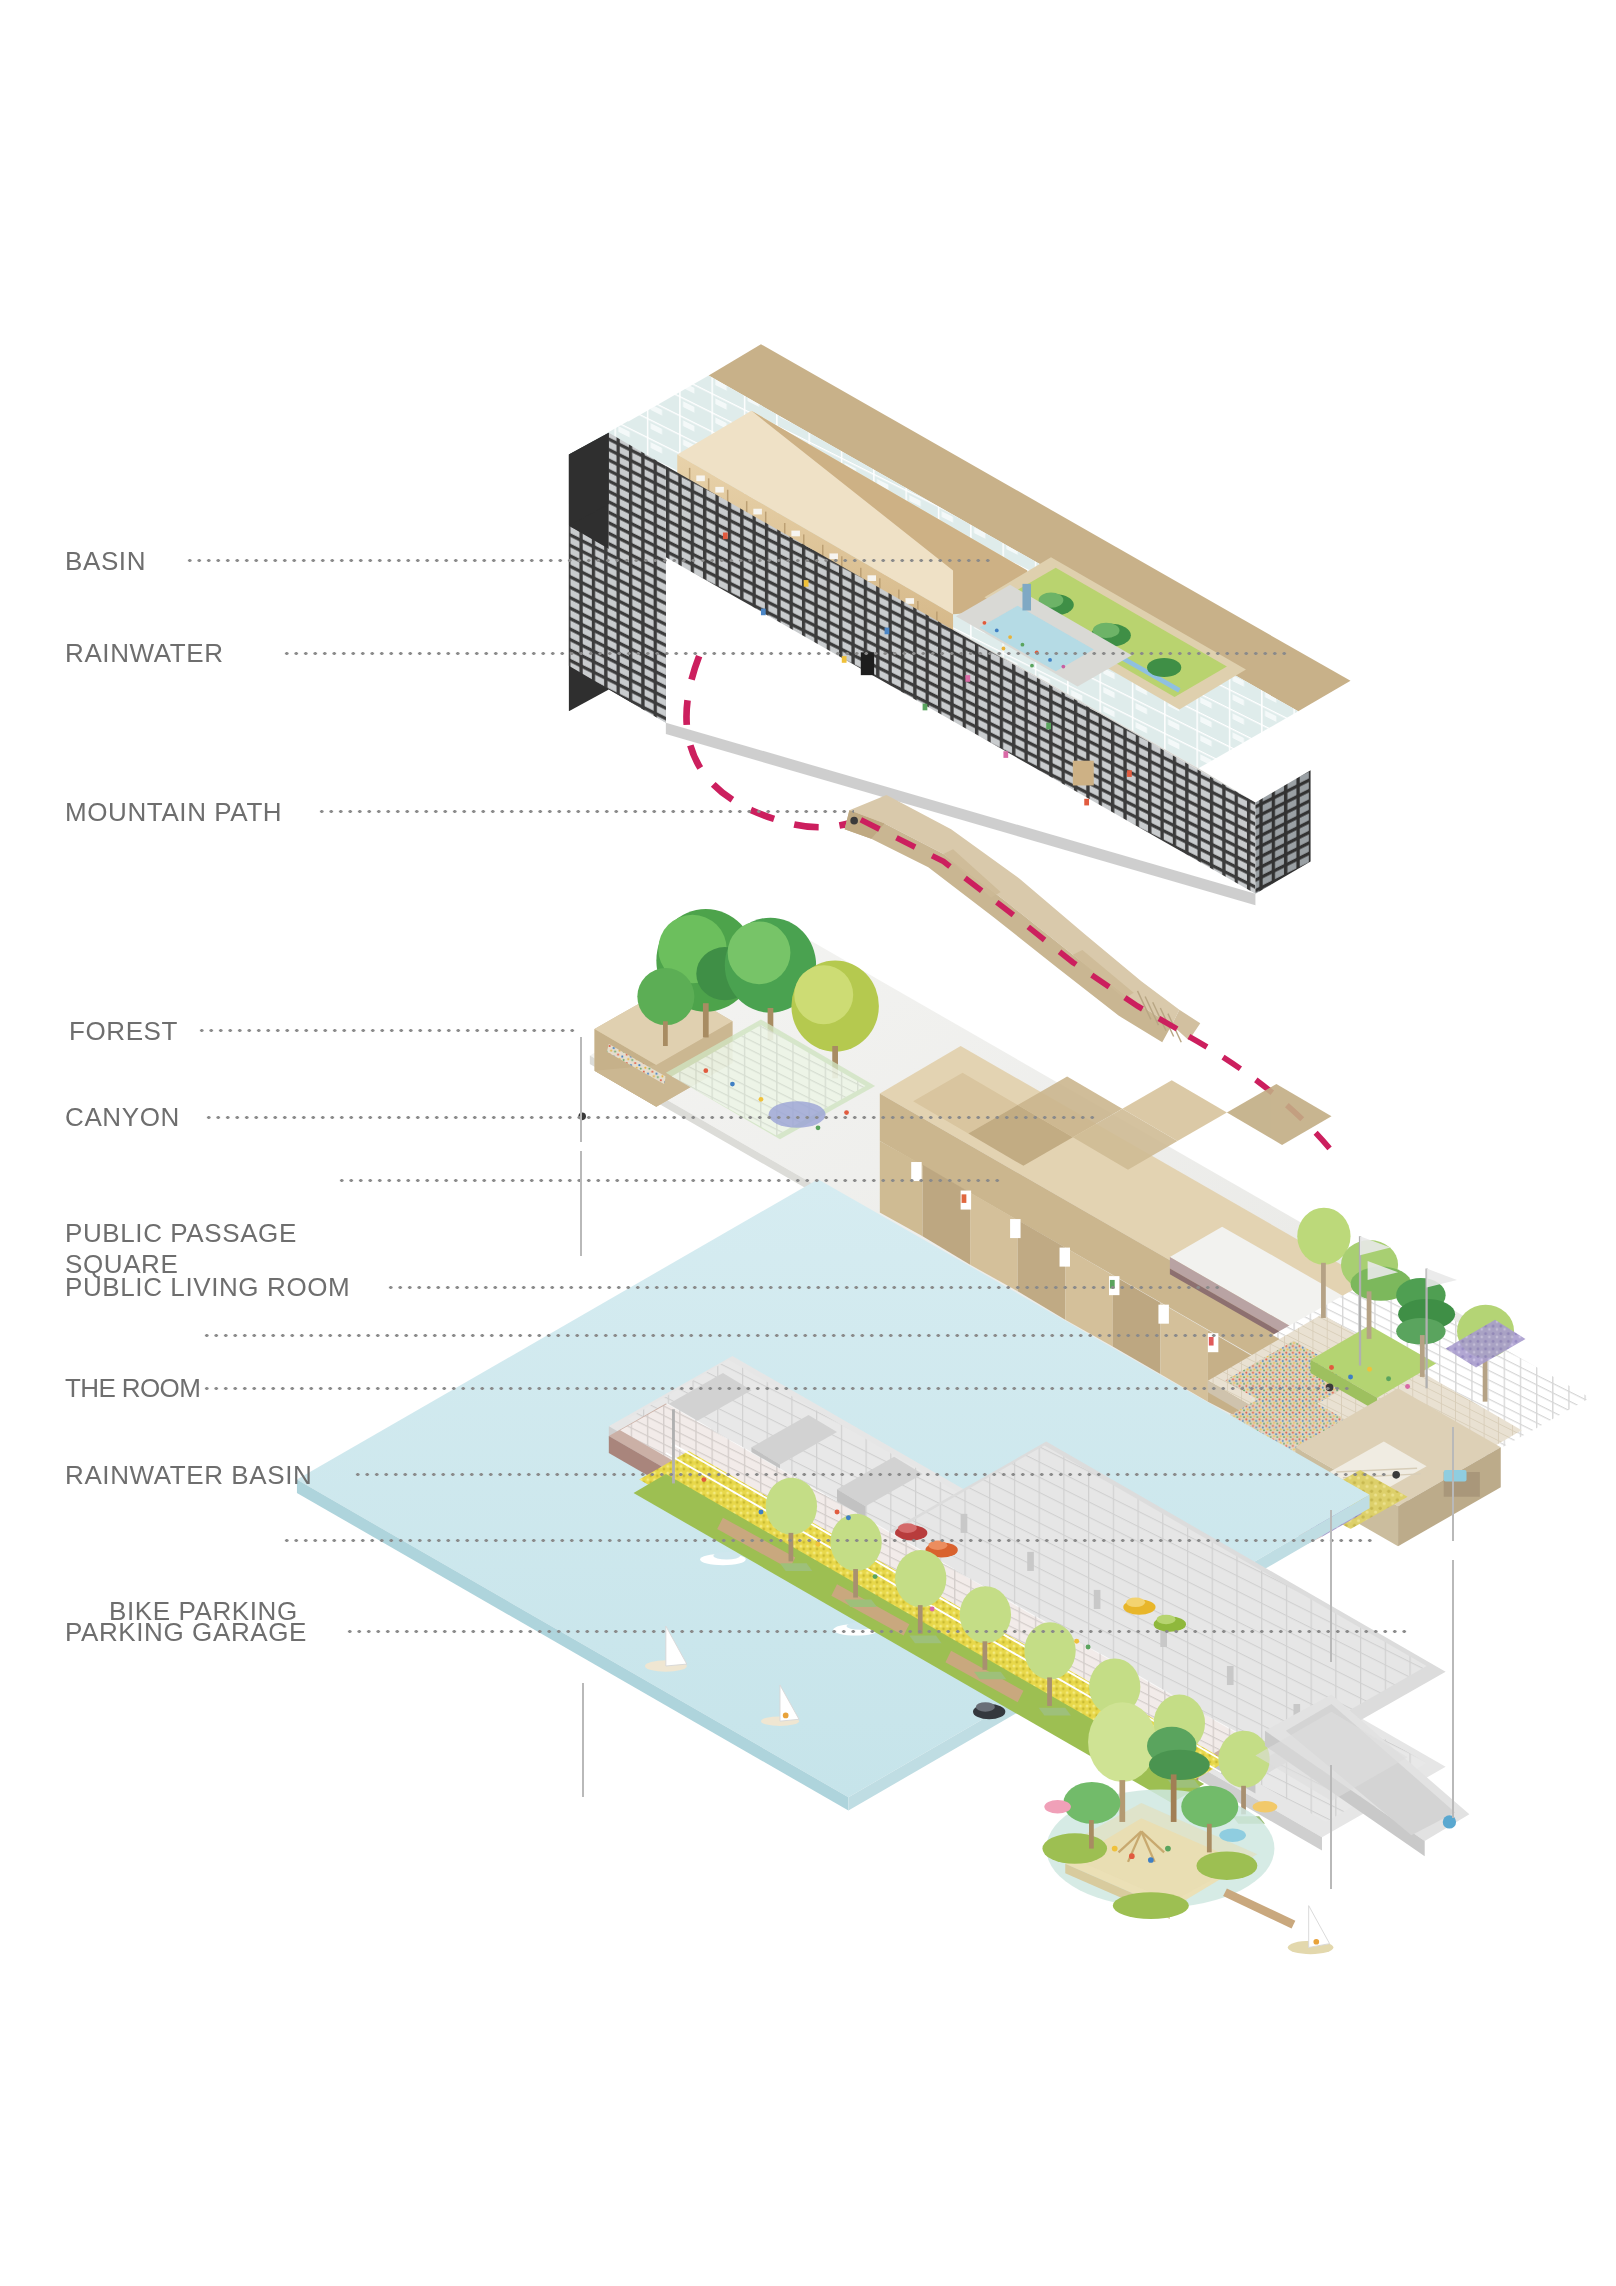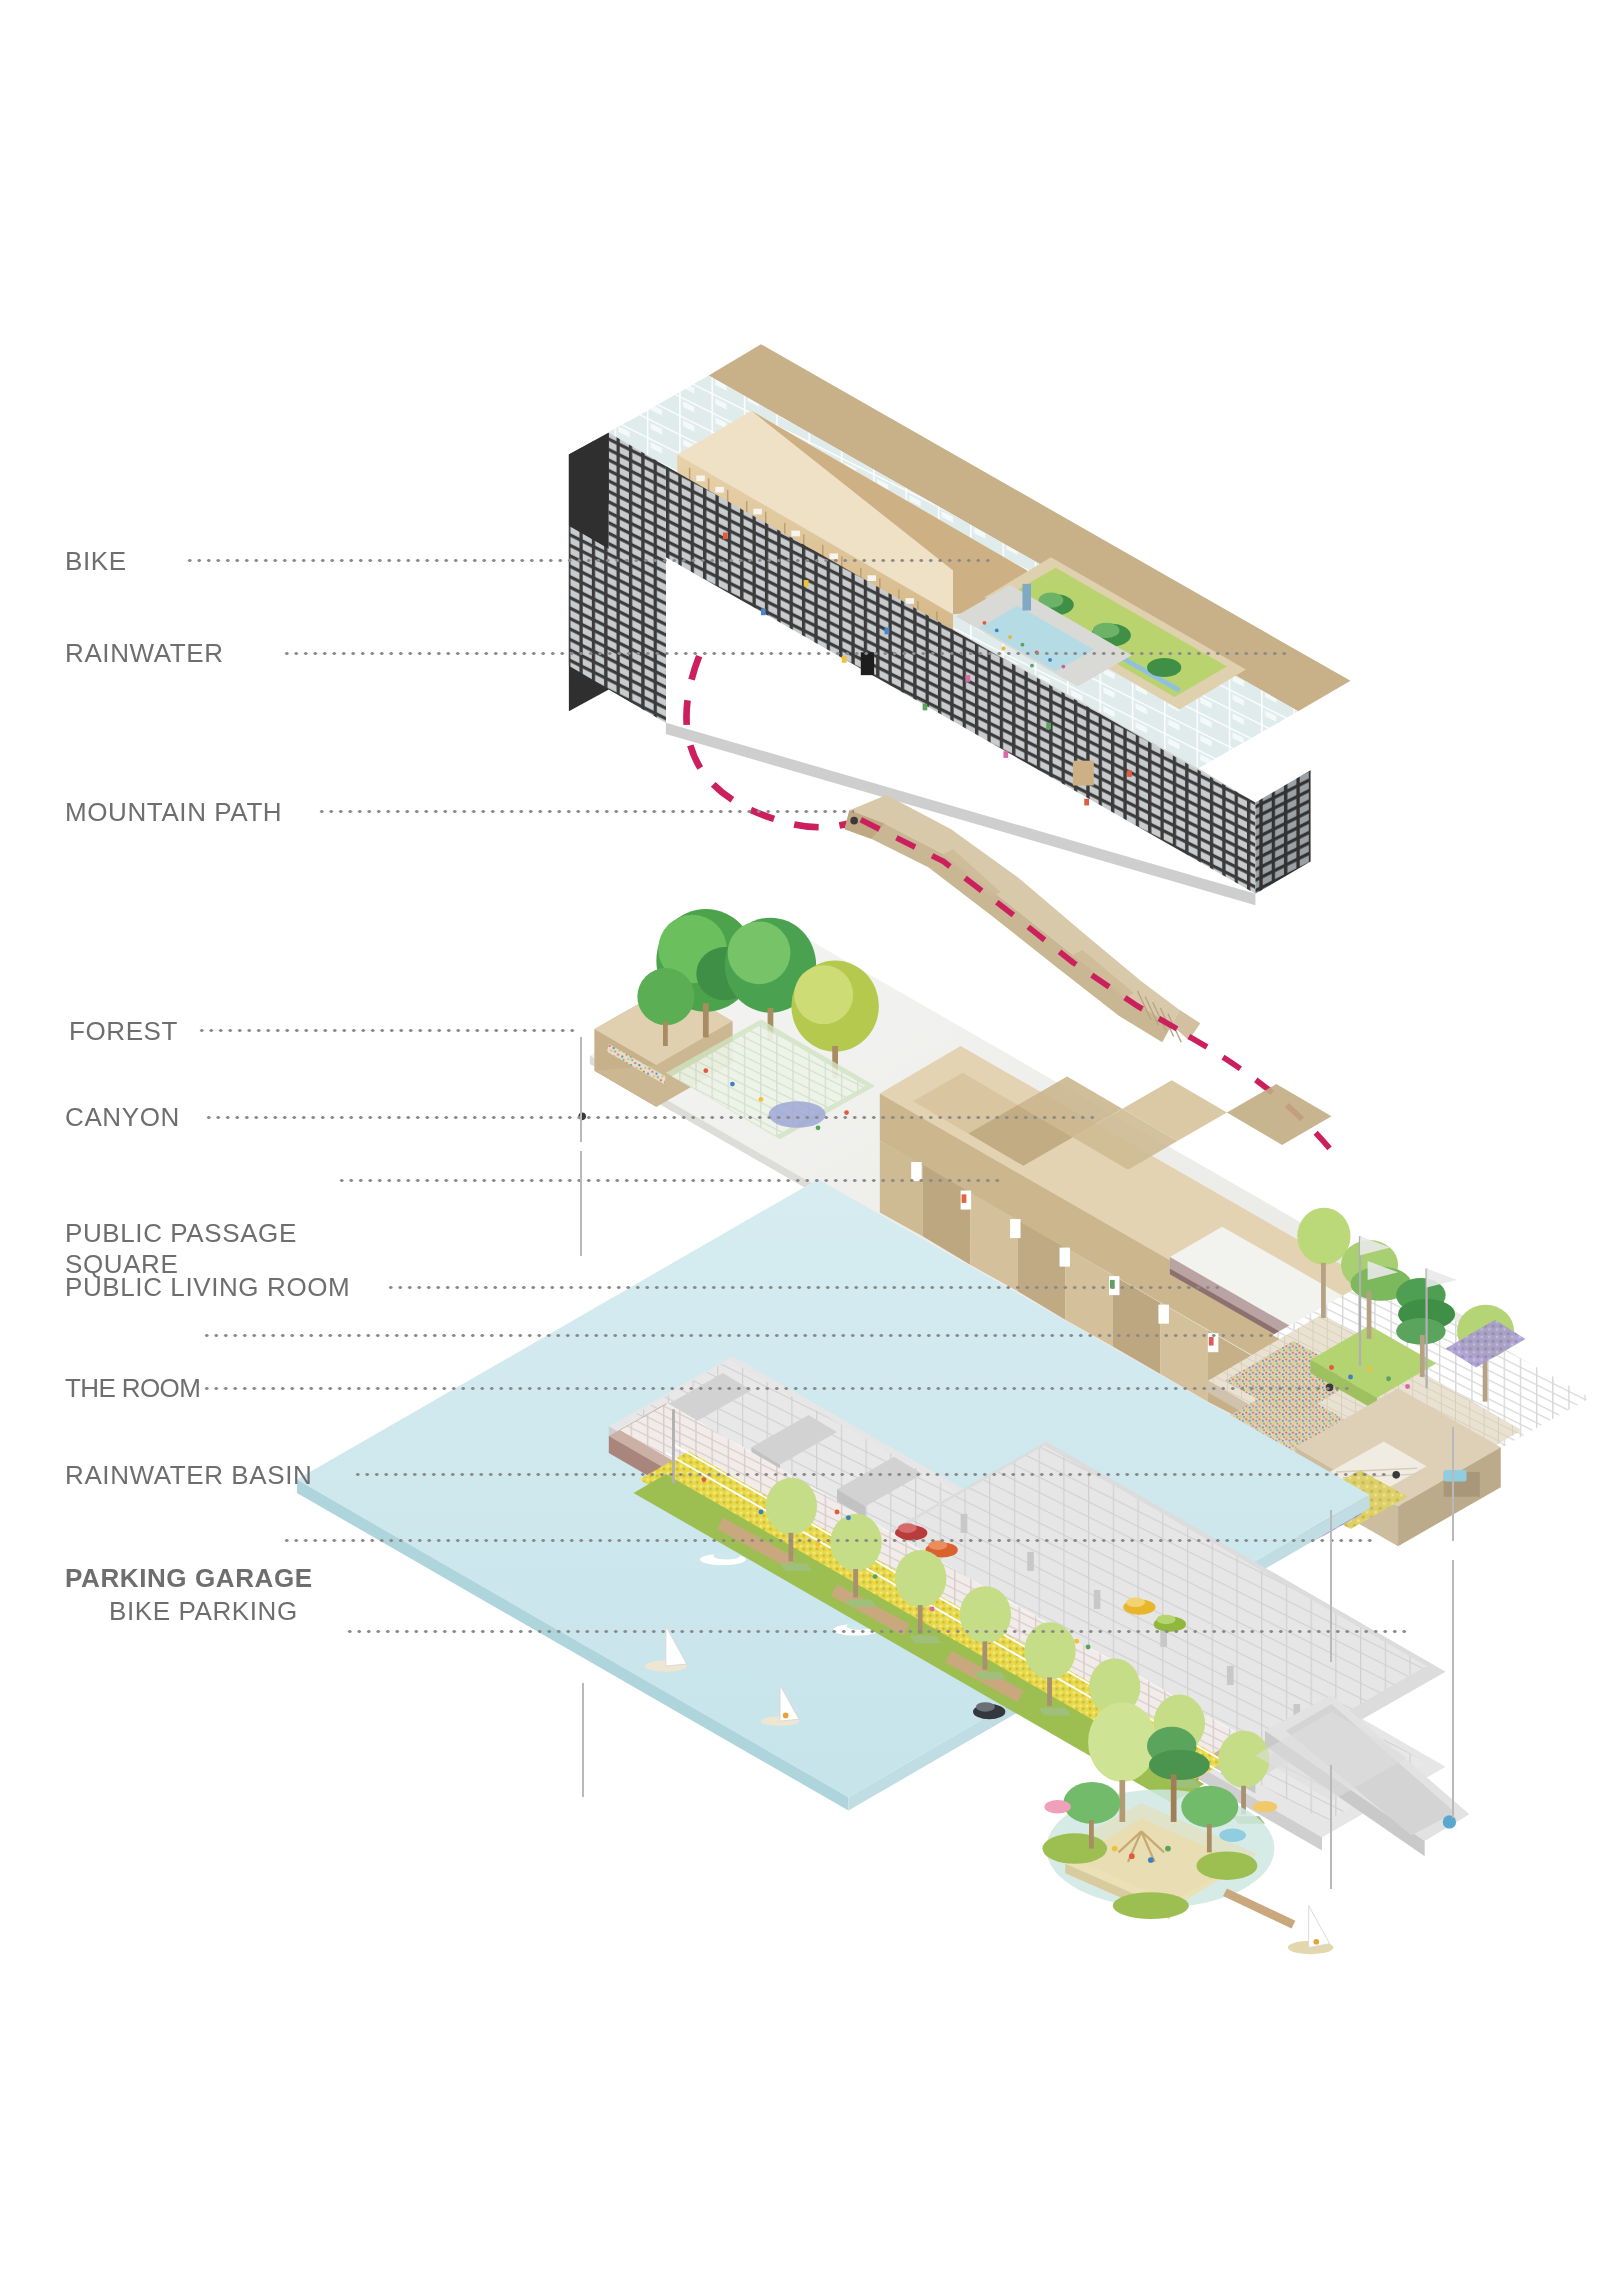--- a/index.html
+++ b/index.html
@@ -699,27 +699,27 @@
 
   <div class="vguide" style="left:580px; top:1037px; height:105px;"></div>
   <div class="vguide" style="left:580px; top:1151px; height:105px;"></div>
   <div class="vguide" style="left:582px; top:1683px; height:114px;"></div>
   <div class="vguide" style="left:1330px; top:1510px; height:152px;"></div>
   <div class="vguide" style="left:1452px; top:1427px; height:114px;"></div>
   <div class="vguide" style="left:1452px; top:1560px; height:143px;"></div>
   <div class="vguide" style="left:1452px; top:1685px; height:133px;"></div>
   <div class="vguide" style="left:1330px; top:1765px; height:124px;"></div>
 
-  <div class="label" style="left:65px; top:548px;">BIKE</div>
+  <div class="label" style="left:65px; top:548px;">BASIN</div>
   <div class="label" style="left:65px; top:640px;">RAINWATER</div>
   <div class="label" style="left:65px; top:799px;">MOUNTAIN PATH</div>
   <div class="label" style="left:69px; top:1018px;">FOREST</div>
   <div class="label" style="left:65px; top:1104px;">CANYON</div>
   <div class="label" style="left:65px; top:1220px;">PUBLIC PASSAGE</div>
   <div class="label" style="left:65px; top:1274px;">PUBLIC LIVING ROOM</div>
   <div class="label" style="left:65px; top:1251px;">SQUARE</div>
   <div class="label tight" style="left:65px; top:1375px;">THE ROOM</div>
   <div class="label" style="left:65px; top:1462px;">RAINWATER BASIN</div>
   <div class="label" style="left:65px; top:1598px;margin-left:44px;">BIKE PARKING</div>
-  <div class="label" style="left:65px; top:1565px;font-weight:bold;">PARKING GARAGE</div>
+  <div class="label" style="left:65px; top:1619px;">PARKING GARAGE</div>
 
 </div>
 
 
 </body></html>

